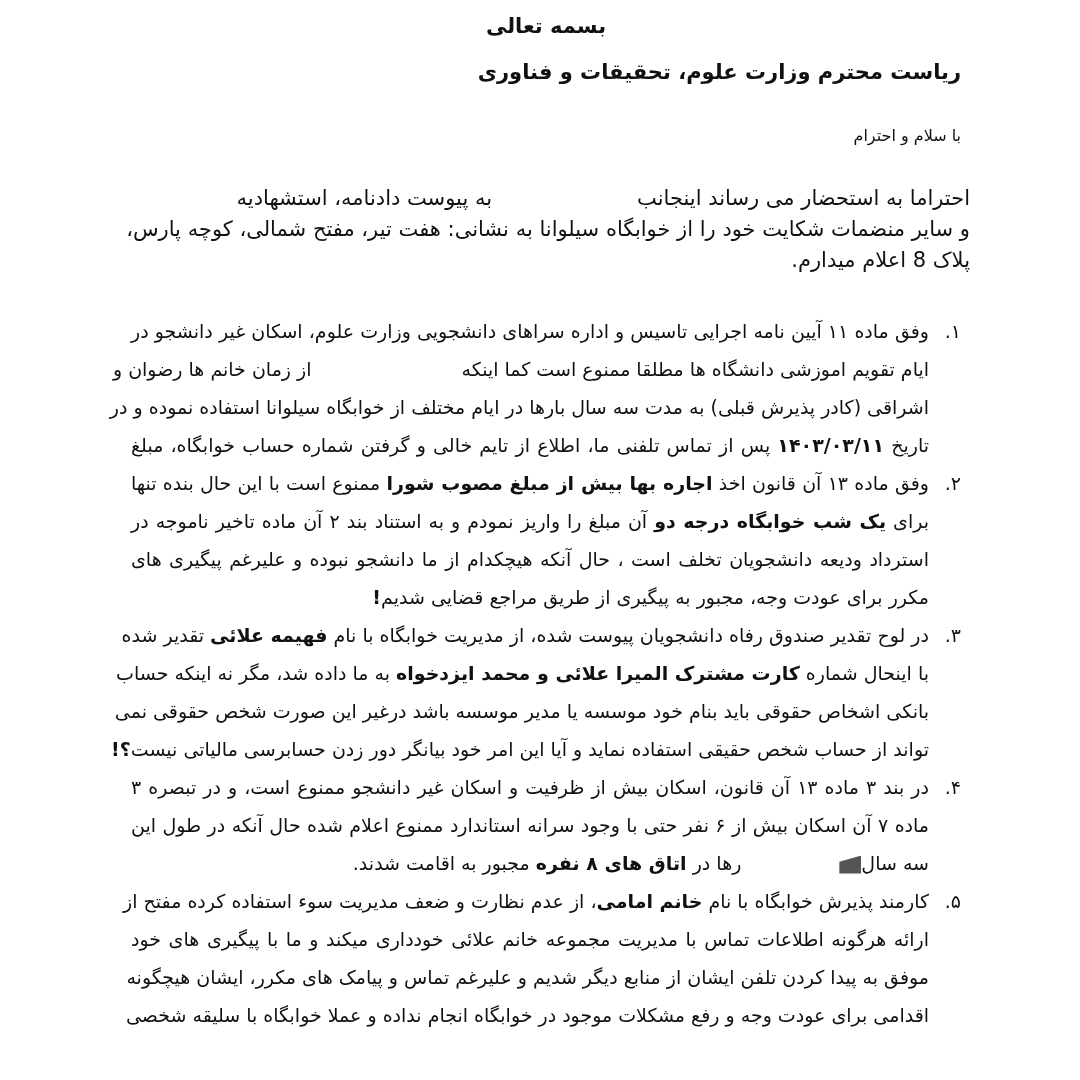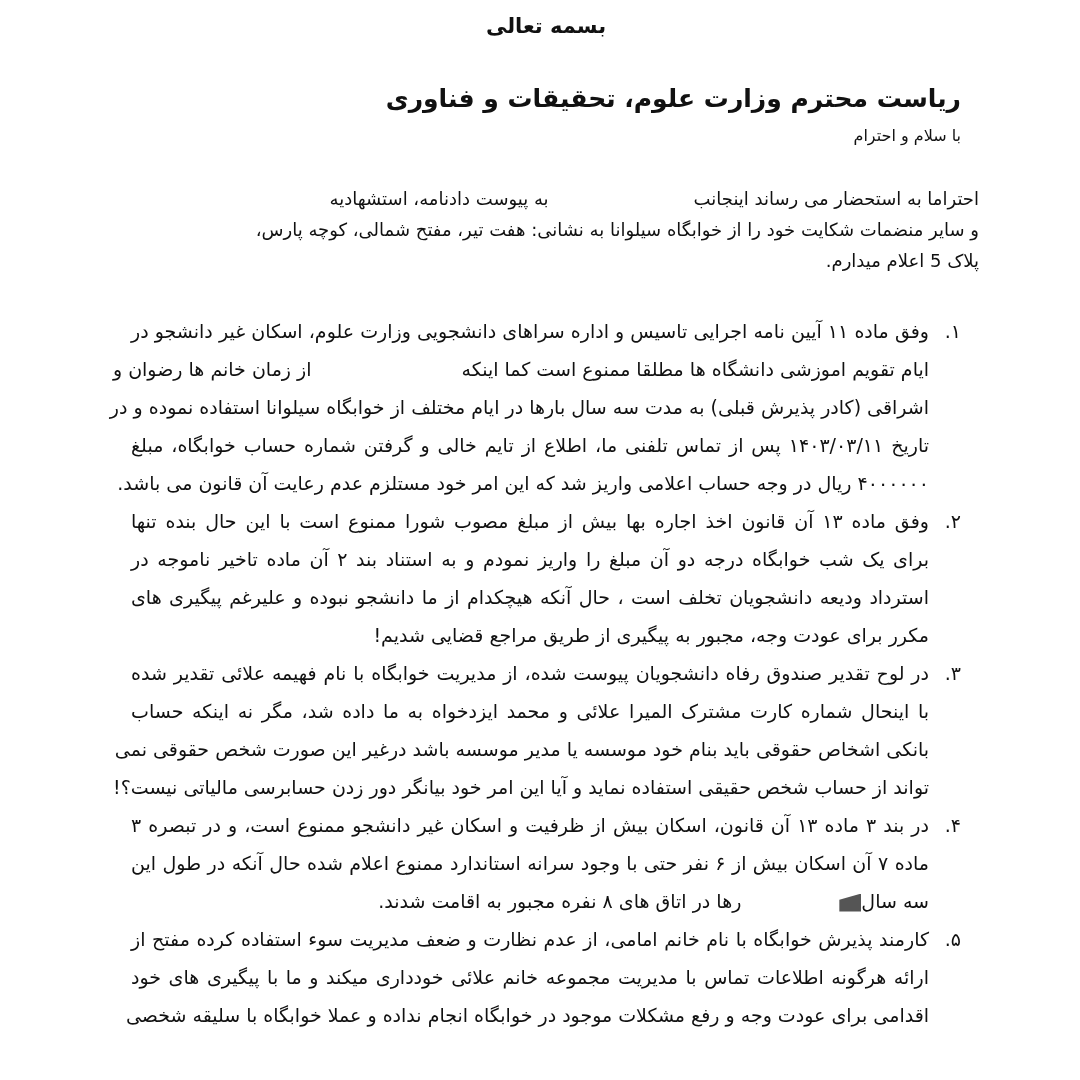--- a/index.html
+++ b/index.html
@@ -27,41 +27,41 @@
       top: 14px;
       left: 0;
       width: 1080px;
       text-align: center;
       font-weight: bold;
       font-size: 21px;
       direction: rtl;
     }
     .recipient {
       position: absolute;
-      top: 84px;
+      top: 60px;
       right: 125px;
       font-weight: bold;
-      font-size: 25px;
+      font-size: 21px;
       direction: rtl;
       white-space: nowrap;
     }
     .greeting {
       position: absolute;
       top: 126px;
       right: 125px;
       font-size: 16px;
       direction: rtl;
       white-space: nowrap;
     }
     .intro {
       position: absolute;
       top: 183px;
-      right: 107px;
+      right: 116px;
       width: 830px;
-      font-size: 18px;
+      font-size: 21px;
       line-height: 31px;
       direction: rtl;
     }
     .intro .line {
       display: block;
       white-space: nowrap;
     }
     .intro .l1 { }
     .intro .l1 .gap { display: inline-block; width: 145px; }
     .intro .l2 { padding-right: 0; }
@@ -92,21 +92,21 @@
     }
     .item .line {
       display: block;
       white-space: nowrap;
       text-align: justify;
       text-align-last: justify;
     }
     .item .line.last {
       text-align-last: right;
     }
-    .b { font-weight: normal; }
+    .b { font-weight: bold; }
     .gap-m { display: inline-block; width: 150px; }
     .redact {
       display: inline-block;
       width: 22px;
       height: 18px;
       background: #555555;
       vertical-align: middle;
       clip-path: polygon(0 35%, 100% 0, 100% 100%, 0 100%);
     }
     .cutoff {
@@ -120,31 +120,30 @@
 <div class="page">
   <div class="title">بسمه تعالی</div>
   <div class="recipient">ریاست محترم وزارت علوم، تحقیقات و فناوری</div>
   <div class="greeting">با سلام و احترام</div>
 
   <div class="intro">
     <span class="line l1">
       <span>احتراما به استحضار می رساند اینجانب</span><span class="gap"></span><span>به پیوست دادنامه، استشهادیه</span>
     </span>
     <span class="line l2">و سایر منضمات شکایت خود را از خوابگاه سیلوانا به نشانی: هفت تیر، مفتح شمالی، کوچه پارس،</span>
-    <span class="line l3">پلاک 5 اعلام میدارم.</span>
+    <span class="line l3">پلاک 8 اعلام میدارم.</span>
   </div>
 
   <ol class="items" id="items">
       <li class="item">
         <span class="num">۱.</span>
         <span class="line"><span>وفق ماده ۱۱ آیین نامه اجرایی تاسیس و اداره سراهای دانشجویی وزارت علوم، اسکان غیر دانشجو در</span></span>
         <span class="line"><span>ایام تقویم اموزشی دانشگاه ها مطلقا ممنوع است کما اینکه</span><span class="gap-m"></span><span>از زمان خانم ها رضوان و</span></span>
         <span class="line"><span>اشراقی (کادر پذیرش قبلی) به مدت سه سال بارها در ایام مختلف از خوابگاه سیلوانا استفاده نموده و در</span></span>
         <span class="line"><span>تاریخ </span><span class="b">۱۴۰۳/۰۳/۱۱</span><span> پس از تماس تلفنی ما، اطلاع از تایم خالی و گرفتن شماره حساب خوابگاه، مبلغ</span></span>
-        <span class="line last"><span class="b">۴۰۰۰۰۰۰ ریال</span><span> در وجه حساب اعلامی واریز شد که این امر خود مستلزم عدم رعایت آن قانون می باشد.</span></span>
       </li>
       <li class="item">
         <span class="num">۲.</span>
         <span class="line"><span>وفق ماده ۱۳ آن قانون اخذ </span><span class="b">اجاره بها بیش از مبلغ مصوب شورا</span><span> ممنوع است با این حال بنده تنها</span></span>
         <span class="line"><span>برای </span><span class="b">یک شب خوابگاه درجه دو</span><span> آن مبلغ را واریز نمودم و به استناد بند ۲ آن ماده تاخیر ناموجه در</span></span>
         <span class="line"><span>استرداد ودیعه دانشجویان تخلف است ، حال آنکه هیچکدام از ما دانشجو نبوده و علیرغم پیگیری های</span></span>
         <span class="line last"><span>مکرر برای عودت وجه، مجبور به پیگیری از طریق مراجع قضایی شدیم</span><span class="b">!</span></span>
       </li>
       <li class="item">
         <span class="num">۳.</span>
@@ -156,17 +155,18 @@
       <li class="item">
         <span class="num">۴.</span>
         <span class="line"><span>در بند ۳ ماده ۱۳ آن قانون، اسکان بیش از ظرفیت و اسکان غیر دانشجو ممنوع است، و در تبصره ۳</span></span>
         <span class="line"><span>ماده ۷ آن اسکان بیش از ۶ نفر حتی با وجود سرانه استاندارد ممنوع اعلام شده حال آنکه در طول این</span></span>
         <span class="line last"><span>سه سال</span><span class="gap-m" style="width: 120px; text-align: left;"><span class="redact"></span></span><span>رها در </span><span class="b">اتاق های ۸ نفره</span><span> مجبور به اقامت شدند.</span></span>
       </li>
       <li class="item">
         <span class="num">۵.</span>
         <span class="line"><span>کارمند پذیرش خوابگاه با نام </span><span class="b">خانم امامی</span><span>، از عدم نظارت و ضعف مدیریت سوء استفاده کرده مفتح از</span></span>
         <span class="line"><span>ارائه هرگونه اطلاعات تماس با مدیریت مجموعه خانم علائی خودداری میکند و  ما با پیگیری های خود</span></span>
+        <span class="line"><span>موفق به پیدا کردن تلفن ایشان از منابع دیگر شدیم و علیرغم تماس و پیامک های مکرر، ایشان هیچگونه</span></span>
         <span class="line"><span>اقدامی برای عودت وجه و رفع مشکلات موجود در خوابگاه انجام نداده و عملا خوابگاه با سلیقه شخصی</span></span>
         <span class="line last cutoff"></span>
       </li>
     </ol>
 </div>
 
 </body></html>

